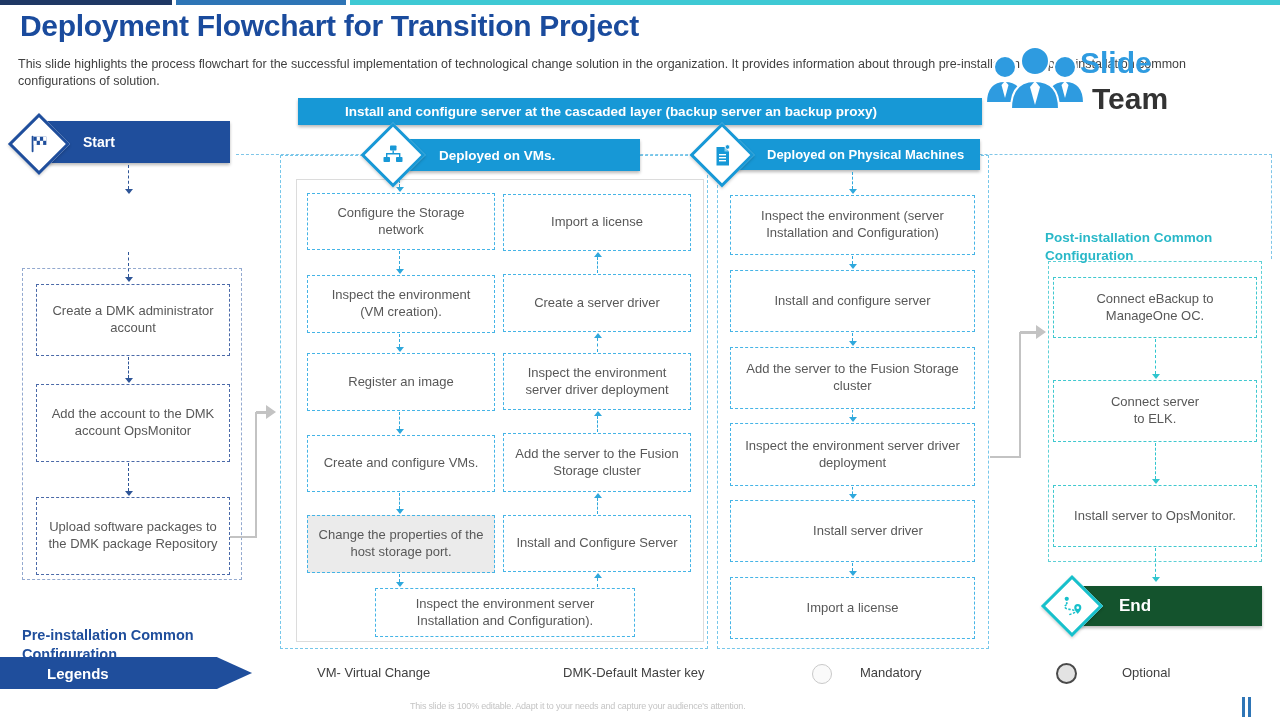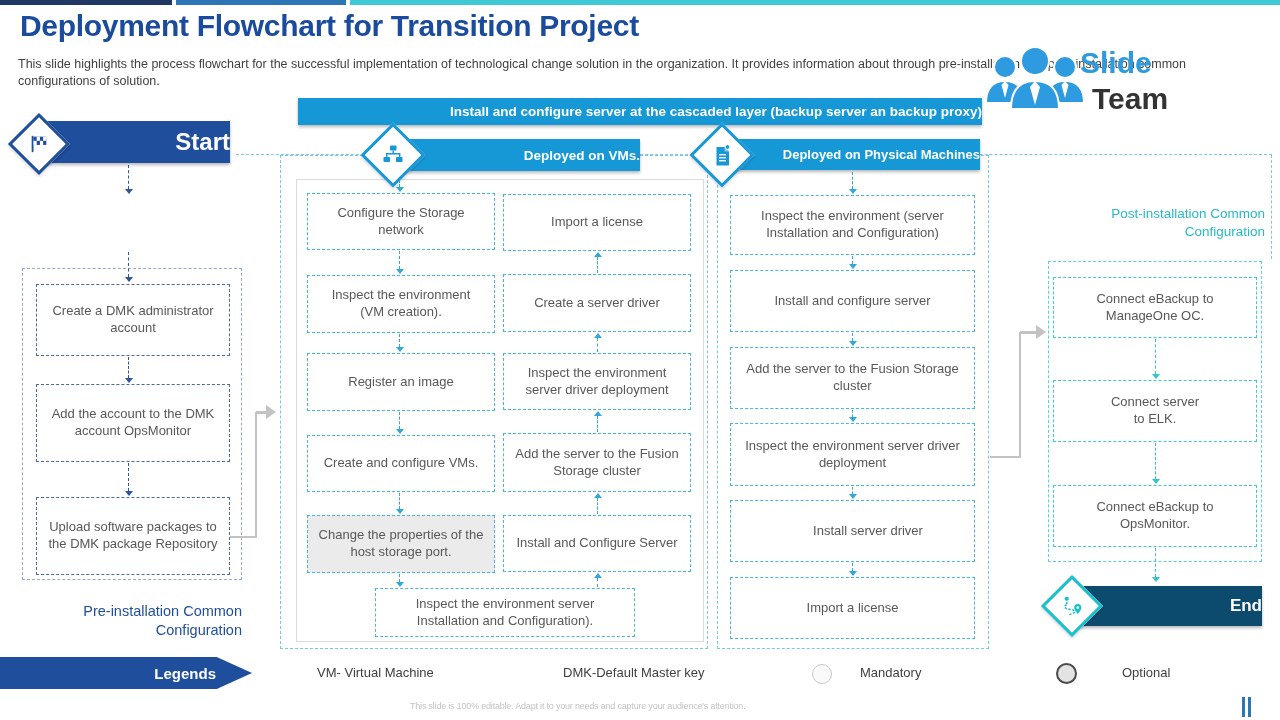--- a/index.html
+++ b/index.html
@@ -14,44 +14,44 @@
   
   .box{position:absolute;background:#fff;border:1px dashed #45B4E6;display:flex;align-items:center;
        justify-content:center;text-align:center;font-size:13px;color:#585858;line-height:1.3;
        padding:3px 10px;box-sizing:border-box;white-space:pre-line;z-index:4;}
   .b-navy{border-color:#4A69A8;}
   .b-teal{border-color:#3FC8CF;}
   .b-gray{background:#EBEBEB;}
   
   .grp{position:absolute;border:1px dashed #76C7EA;box-sizing:border-box;z-index:1;}
   
-  .banner{position:absolute;display:flex;align-items:center;justify-content:flex-end;color:#fff;
-          font-weight:700;box-shadow:0 2px 3px rgba(0,0,0,.28);z-index:5;box-sizing:border-box;}
+  .banner{position:absolute;display:flex;align-items:center;justify-content:flex-start;color:#fff;
+          font-weight:700;box-shadow:0 2px 3px rgba(0,0,0,.28);z-index:5;box-sizing:border-box;padding-left:47px;}
   .bg-blue{background:#1798D6;}
   .bg-navy{background:#1F4E9C;}
-  .bg-teal{background:#0c4a6e;}
+  .bg-teal{background:#14532d;}
   
   .diamond{position:absolute;background:#fff;transform:rotate(45deg);z-index:6;box-sizing:border-box;
            box-shadow:1px 1px 3px rgba(0,0,0,.2);}
   .dicon{position:absolute;inset:0;transform:rotate(-45deg);display:flex;align-items:center;justify-content:center;}
   
   .varr{position:absolute;display:flex;flex-direction:column;align-items:center;width:9px;z-index:5;}
   .varr .ln{flex:1;width:0;border-left:1.4px dashed currentColor;}
   .varr .hd{width:0;height:0;border-left:4px solid transparent;border-right:4px solid transparent;
             border-top:5.5px solid currentColor;}
   .varr.up{flex-direction:column-reverse;}
   .varr.up .hd{border-top:none;border-bottom:5.5px solid currentColor;}
   .a-navy{color:#2E5597;} .a-cyan{color:#2FA8DC;} .a-teal{color:#2FC5CE;}
   
   .elbow{position:absolute;border-right:2.5px solid #C3C3C3;border-bottom:2.5px solid #C3C3C3;
          box-sizing:border-box;z-index:3;}
   .stub{position:absolute;height:2.5px;background:#C3C3C3;z-index:3;}
   .ghead{position:absolute;width:0;height:0;border-top:7px solid transparent;border-bottom:7px solid transparent;
          border-left:10px solid #C3C3C3;z-index:3;}
-  .caption{position:absolute;font-weight:400;text-align:right;line-height:1.32;z-index:4;}
+  .caption{position:absolute;font-weight:700;text-align:left;line-height:1.32;z-index:4;margin-top:24px;}
   .legend-label{position:absolute;font-size:13px;color:#404040;z-index:4;}
   .lg-circle{position:absolute;border-radius:50%;box-sizing:border-box;z-index:4;}
   #footer{left:410px;top:701px;font-size:9px;letter-spacing:-0.2px;color:#C4C4C4;z-index:4;}
   .dashline{position:absolute;z-index:0;}
 </style>
 </head>
 <body>
 
 <div id="slide">
 
@@ -82,21 +82,21 @@
     </svg>
   </div>
 
   <div class="banner bg-blue" style="left:298px;top:98px;width:684px;height:27px;font-size:13.5px;font-weight:600;">
       <span>Install and configure server at the cascaded layer (backup server an backup proxy)</span>
     </div>
 
   <div class="dashline" style="left:236px;top:154px;width:1036px;border-top:1.5px dashed #7FC6E8;"></div>
   <div class="dashline" style="left:1271px;top:155px;height:104px;border-left:1.5px dashed #7FC6E8;"></div>
 
-  <div class="banner bg-navy" style="left:36px;top:121px;width:194px;height:42px;font-size:24px;">
+  <div class="banner bg-navy" style="left:36px;top:121px;width:194px;height:42px;font-size:14px;">
       <span>Start</span>
     </div>
   <div class="diamond" style="left:17px;top:122px;width:44px;height:44px;border:3px solid #1F4E9C;">
     <div class="dicon">
       <svg width="22" height="22" viewBox="0 0 24 24">
         <rect x="4" y="3" width="2" height="18" rx="1" fill="#1F4E9C"></rect>
         <rect x="6" y="4" width="14" height="9" fill="#1F4E9C"></rect>
         <rect x="9.5" y="4" width="3.5" height="4.5" fill="#fff"></rect>
         <rect x="16.5" y="4" width="3.5" height="4.5" fill="#fff"></rect>
         <rect x="6" y="8.5" width="3.5" height="4.5" fill="#fff"></rect>
@@ -272,42 +272,42 @@
   <div class="varr a-teal" style="left:1151px;top:339px;height:40px;">
       <div class="ln"></div>
       <div class="hd"></div>
     </div>
   <div class="box b-teal" style="left:1053px;top:380px;width:204px;height:62px;">Connect server
 to ELK.</div>
   <div class="varr a-teal" style="left:1151px;top:443px;height:41px;">
       <div class="ln"></div>
       <div class="hd"></div>
     </div>
-  <div class="box b-teal" style="left:1053px;top:485px;width:204px;height:62px;">Connect eBackup to OpsMonitor.</div>
+  <div class="box b-teal" style="left:1053px;top:485px;width:204px;height:62px;">Install server to OpsMonitor.</div>
   <div class="varr a-teal" style="left:1151px;top:548px;height:34px;">
       <div class="ln"></div>
       <div class="hd"></div>
     </div>
 
   <div class="banner bg-teal" style="left:1072px;top:586px;width:190px;height:40px;font-size:17px;">
       <span>End</span>
     </div>
   <div class="diamond" style="left:1050px;top:584px;width:44px;height:44px;border:3px solid #17C0CB;">
     <div class="dicon">
       <svg width="23" height="23" viewBox="0 0 24 24">
         <circle cx="6" cy="4" r="2.2" fill="#17C0CB"></circle>
         <path d="M6 7.5v2" stroke="#17C0CB" stroke-width="1.8"></path>
         <path d="M6 10c-2.8 1.2-2.8 3.4 0 4.3 3.6 1.2 8.4 0.6 8.4 3.1 0 2.1-4.6 2-6.8 3.8" stroke="#17C0CB" stroke-width="1.6" fill="none" stroke-dasharray="2.4 1.6"></path>
         <path d="M17.5 9.5a3.7 3.7 0 0 1 3.7 3.7c0 2.7-3.7 6.3-3.7 6.3s-3.7-3.6-3.7-6.3a3.7 3.7 0 0 1 3.7-3.7z" fill="#17C0CB"></path>
         <circle cx="17.5" cy="13.2" r="1.4" fill="#fff"></circle>
       </svg>
     </div>
   </div>
 
-  <div class="legend-label" style="left:317px;top:665px;">VM- Virtual Machine</div>
+  <div class="legend-label" style="left:317px;top:665px;">VM- Virtual Change</div>
   <div class="legend-label" style="left:563px;top:665px;">DMK-Default Master key</div>
   <div class="lg-circle" style="left:812px;top:664px;width:20px;height:20px;border:1.5px solid #C9C9C9;background:#FAFAFA;"></div>
   <div class="legend-label" style="left:860px;top:665px;">Mandatory</div>
   <div class="lg-circle" style="left:1056px;top:663px;width:21px;height:21px;border:2px solid #4A4A4A;background:#E3E3E3;"></div>
   <div class="legend-label" style="left:1122px;top:665px;">Optional</div>
 
   <div class="abs" id="footer">This slide is 100% editable. Adapt it to your needs and capture your audience's attention.</div>
   <div class="abs" style="left:1242px;top:697px;z-index:4;">
     <div style="display:flex;gap:3px;">
       <div style="width:3px;height:20px;background:#2E75B6;"></div>

